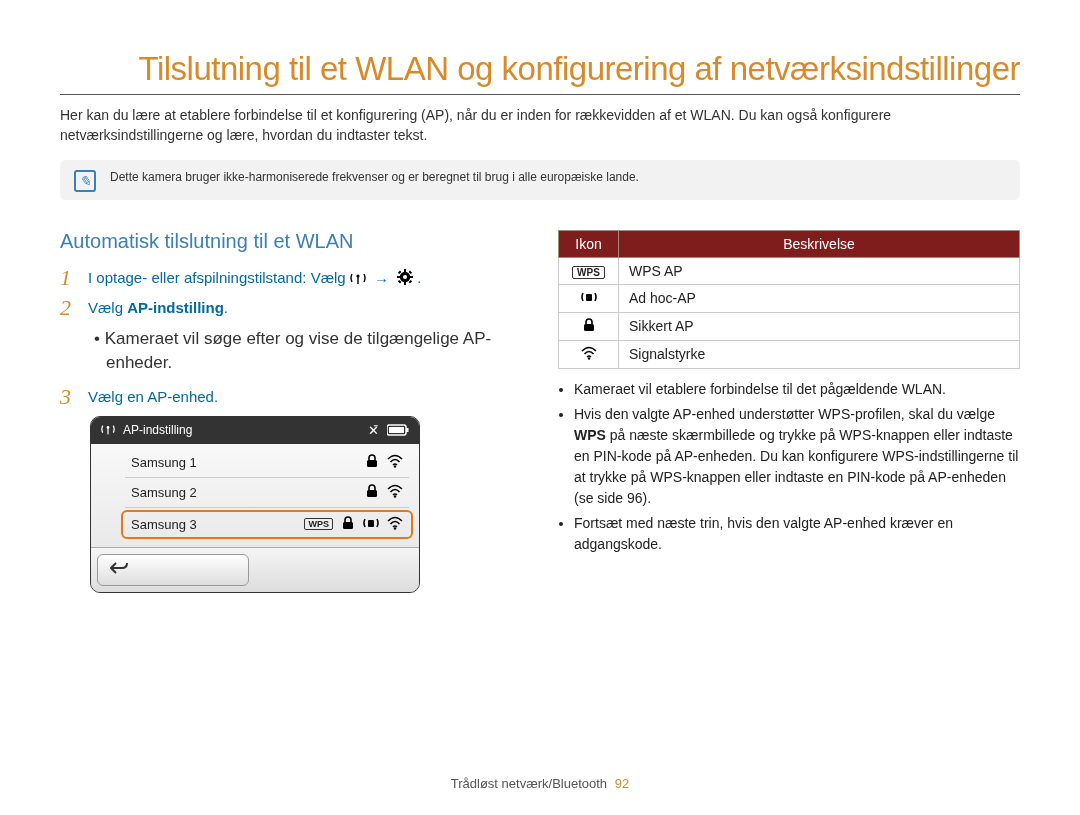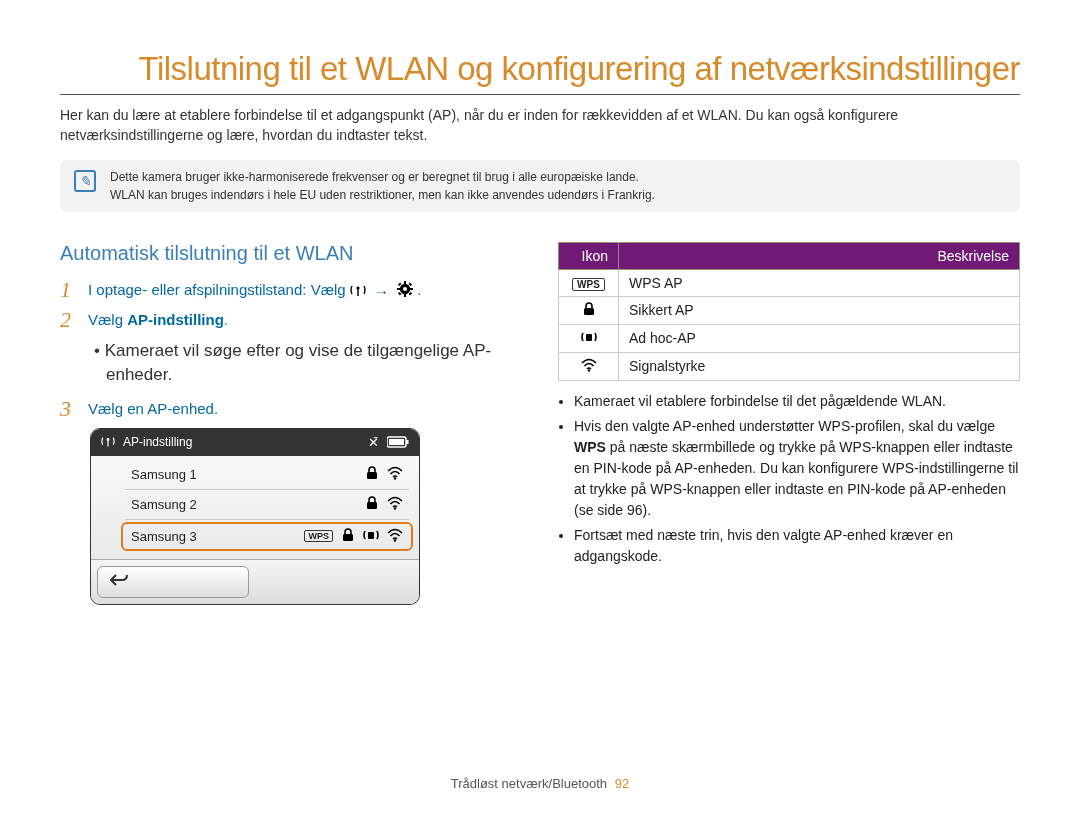--- a/index.html
+++ b/index.html
@@ -146,24 +146,24 @@
   }
   .foot-btn.empty { visibility: hidden; }
   
   .icon-table {
     border-collapse: collapse;
     width: 100%;
     font-size: 14px;
     margin-bottom: 10px;
   }
   .icon-table th {
-    background: #701a75;
+    background: #7f1d1d;
     color: #fff;
     font-weight: 400;
-    text-align: right;
+    text-align: center;
     padding: 5px 10px;
     border: 1px solid #9c8f7a;
   }
   .icon-table td {
     border: 1px solid #ccc;
     padding: 5px 10px;
   }
   .icon-table td.ic { width: 60px; text-align: center; font-size: 14px; }
   .wps-badge {
     display: inline-block;
@@ -189,27 +189,26 @@
     font-size: 13px;
     color: #555;
   }
   .footer .pg { color: #d78a2a; margin-left: 4px; }
 </style>
 </head>
 <body>
 
 <div class="page-title">Tilslutning til et WLAN og konfigurering af netværksindstillinger</div>
 
-<div class="intro">Her kan du lære at etablere forbindelse til et adgangspunkt (AP), når du er inden for rækkevidden af et WLAN. Du kan også konfigurere netværksindstillingerne og lære, hvordan du indtaster tekst.</div>
+<div class="intro">Her kan du lære at etablere forbindelse til et konfigurering (AP), når du er inden for rækkevidden af et WLAN. Du kan også konfigurere netværksindstillingerne og lære, hvordan du indtaster tekst.</div>
 
 <div class="note-box">
   <div class="note-icon">✎</div>
   <div class="note-lines">
     <div>Dette kamera bruger ikke-harmoniserede frekvenser og er beregnet til brug i alle europæiske lande.</div>
-    <div>WLAN kan bruges indendørs i hele EU uden restriktioner, men kan ikke anvendes udendørs i Frankrig.</div>
   </div>
 </div>
 
 <div class="columns">
   <div class="col">
     <div class="section-title">Automatisk tilslutning til et WLAN</div>
 
     <div class="step">
       <div class="step-num">1</div>
       <div class="step-text">
@@ -354,35 +353,35 @@
           <th>Ikon</th>
           <th>Beskrivelse</th>
         </tr>
       </thead>
       <tbody id="icon-table-body">
           <tr>
             <td class="ic"><span class="wps-badge">WPS</span></td>
             <td>WPS AP</td>
           </tr>
           <tr>
-            <td class="ic"><span><svg width="14" height="14" viewBox="0 0 14 14">
-                  <rect x="2" y="6" width="10" height="7" rx="1.5" fill="#000"></rect>
-                  <path d="M4 6 V4 a3 3 0 0 1 6 0 V6" fill="none" stroke="#000" stroke-width="1.6"></path>
-                </svg></span></td>
-            <td>Sikkert AP</td>
-          </tr>
-          <tr>
             <td class="ic"><span><svg width="16" height="14" viewBox="0 0 16 14">
                   <g stroke="#000" stroke-width="1.6" fill="none">
                     <path d="M2 3 Q0 7 2 11"></path>
                     <path d="M14 3 Q16 7 14 11"></path>
                   </g>
                   <rect x="5" y="4" width="6" height="7" rx="1" fill="#000"></rect>
                 </svg></span></td>
             <td>Ad hoc-AP</td>
+          </tr>
+          <tr>
+            <td class="ic"><span><svg width="14" height="14" viewBox="0 0 14 14">
+                  <rect x="2" y="6" width="10" height="7" rx="1.5" fill="#000"></rect>
+                  <path d="M4 6 V4 a3 3 0 0 1 6 0 V6" fill="none" stroke="#000" stroke-width="1.6"></path>
+                </svg></span></td>
+            <td>Sikkert AP</td>
           </tr>
           <tr>
             <td class="ic"><span><svg width="16" height="14" viewBox="0 0 16 14">
                   <g fill="none" stroke="#000" stroke-width="1.6">
                     <path d="M1 5 Q8 -2 15 5"></path>
                     <path d="M3.5 8 Q8 3 12.5 8"></path>
                     <path d="M6 11 Q8 9 10 11"></path>
                   </g>
                   <circle cx="8" cy="12.5" r="1.2" fill="#000"></circle>
                 </svg></span></td>

